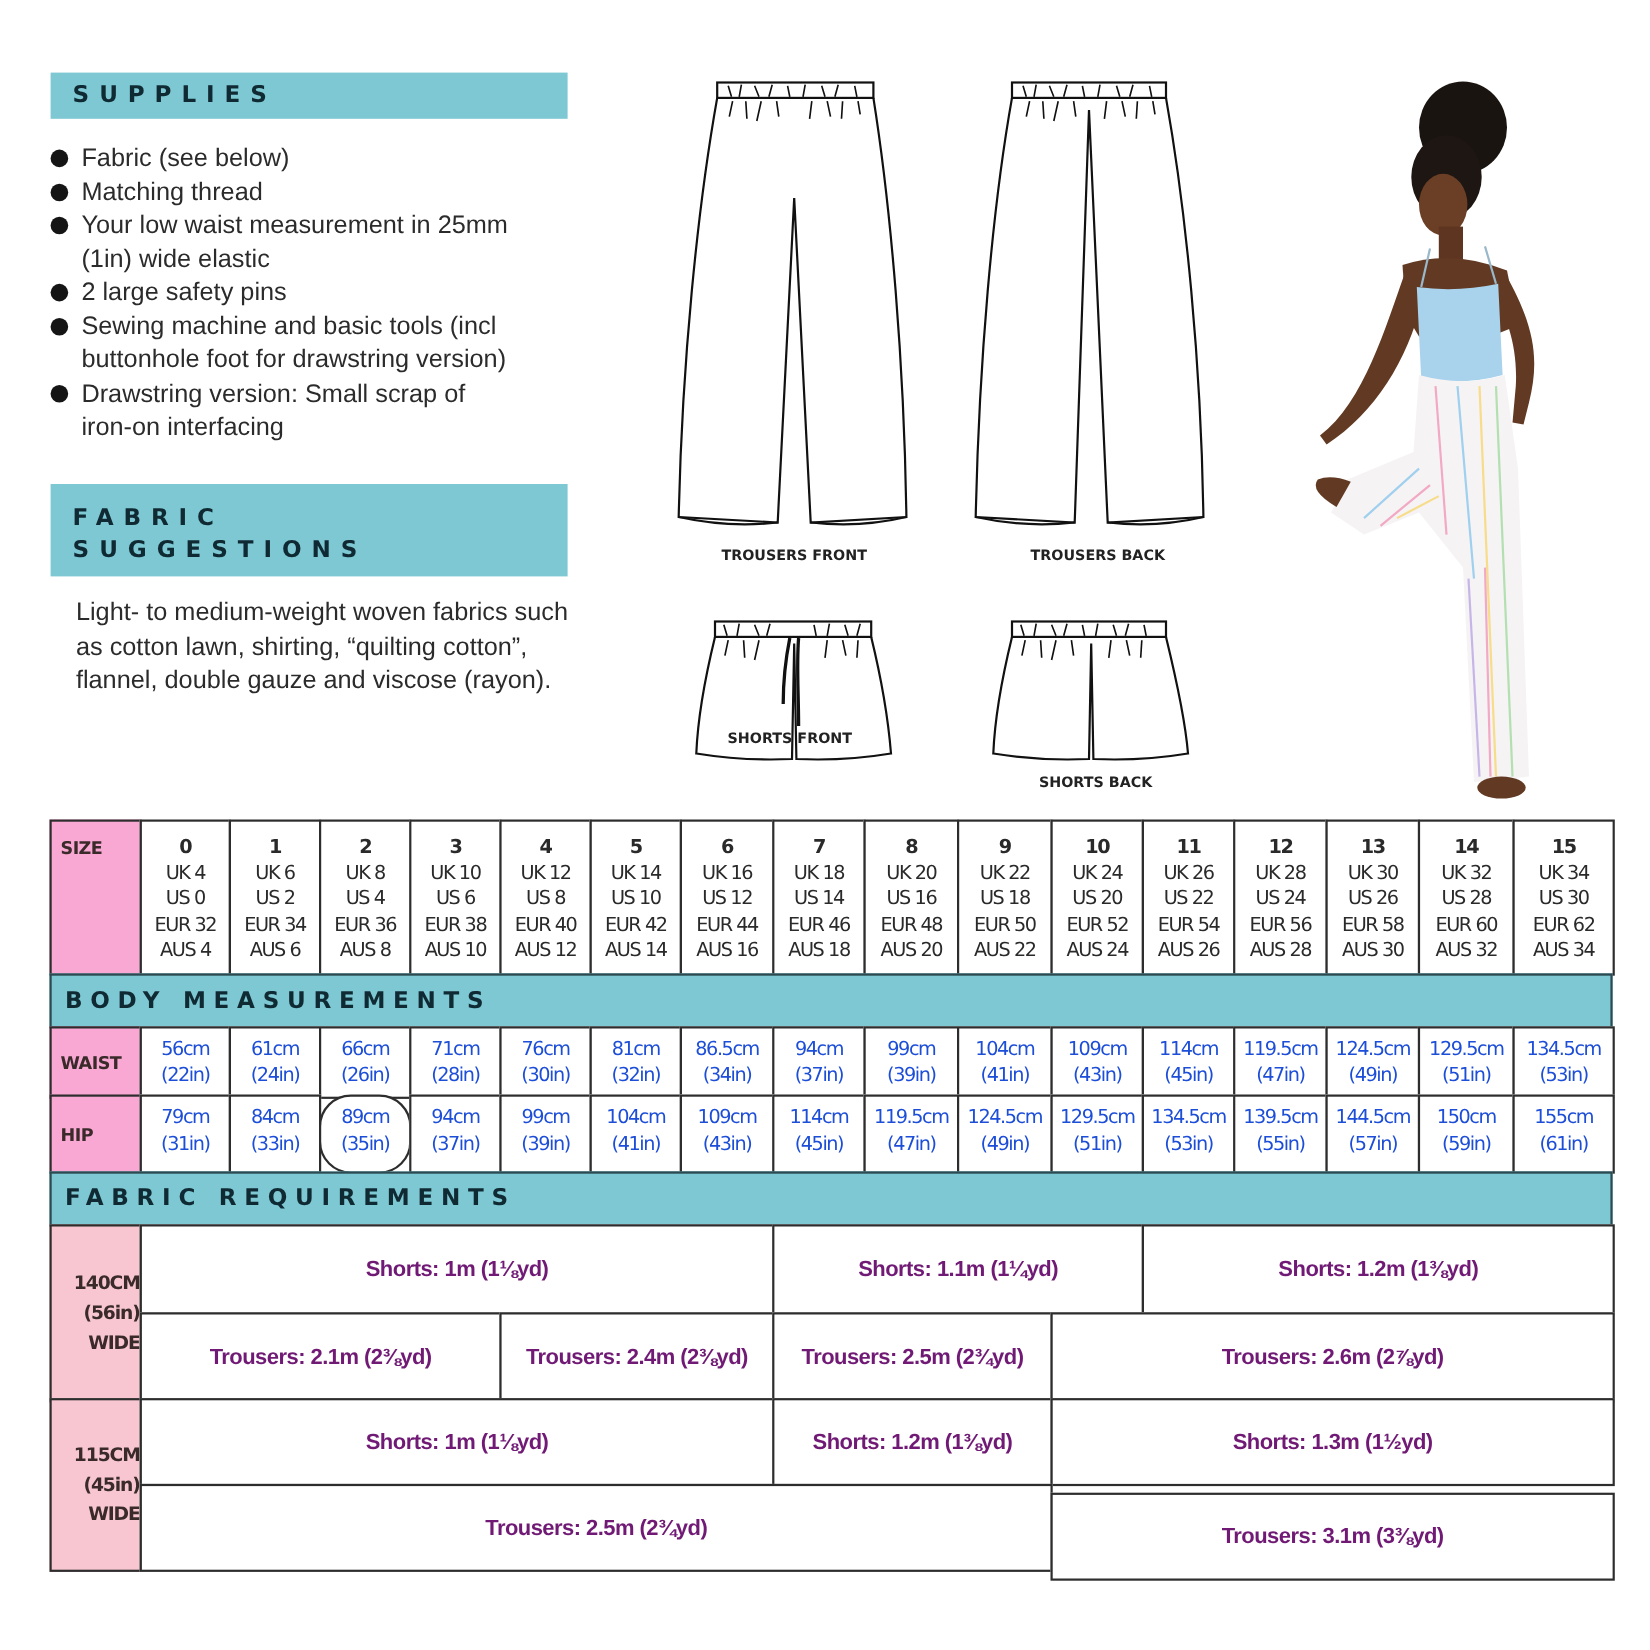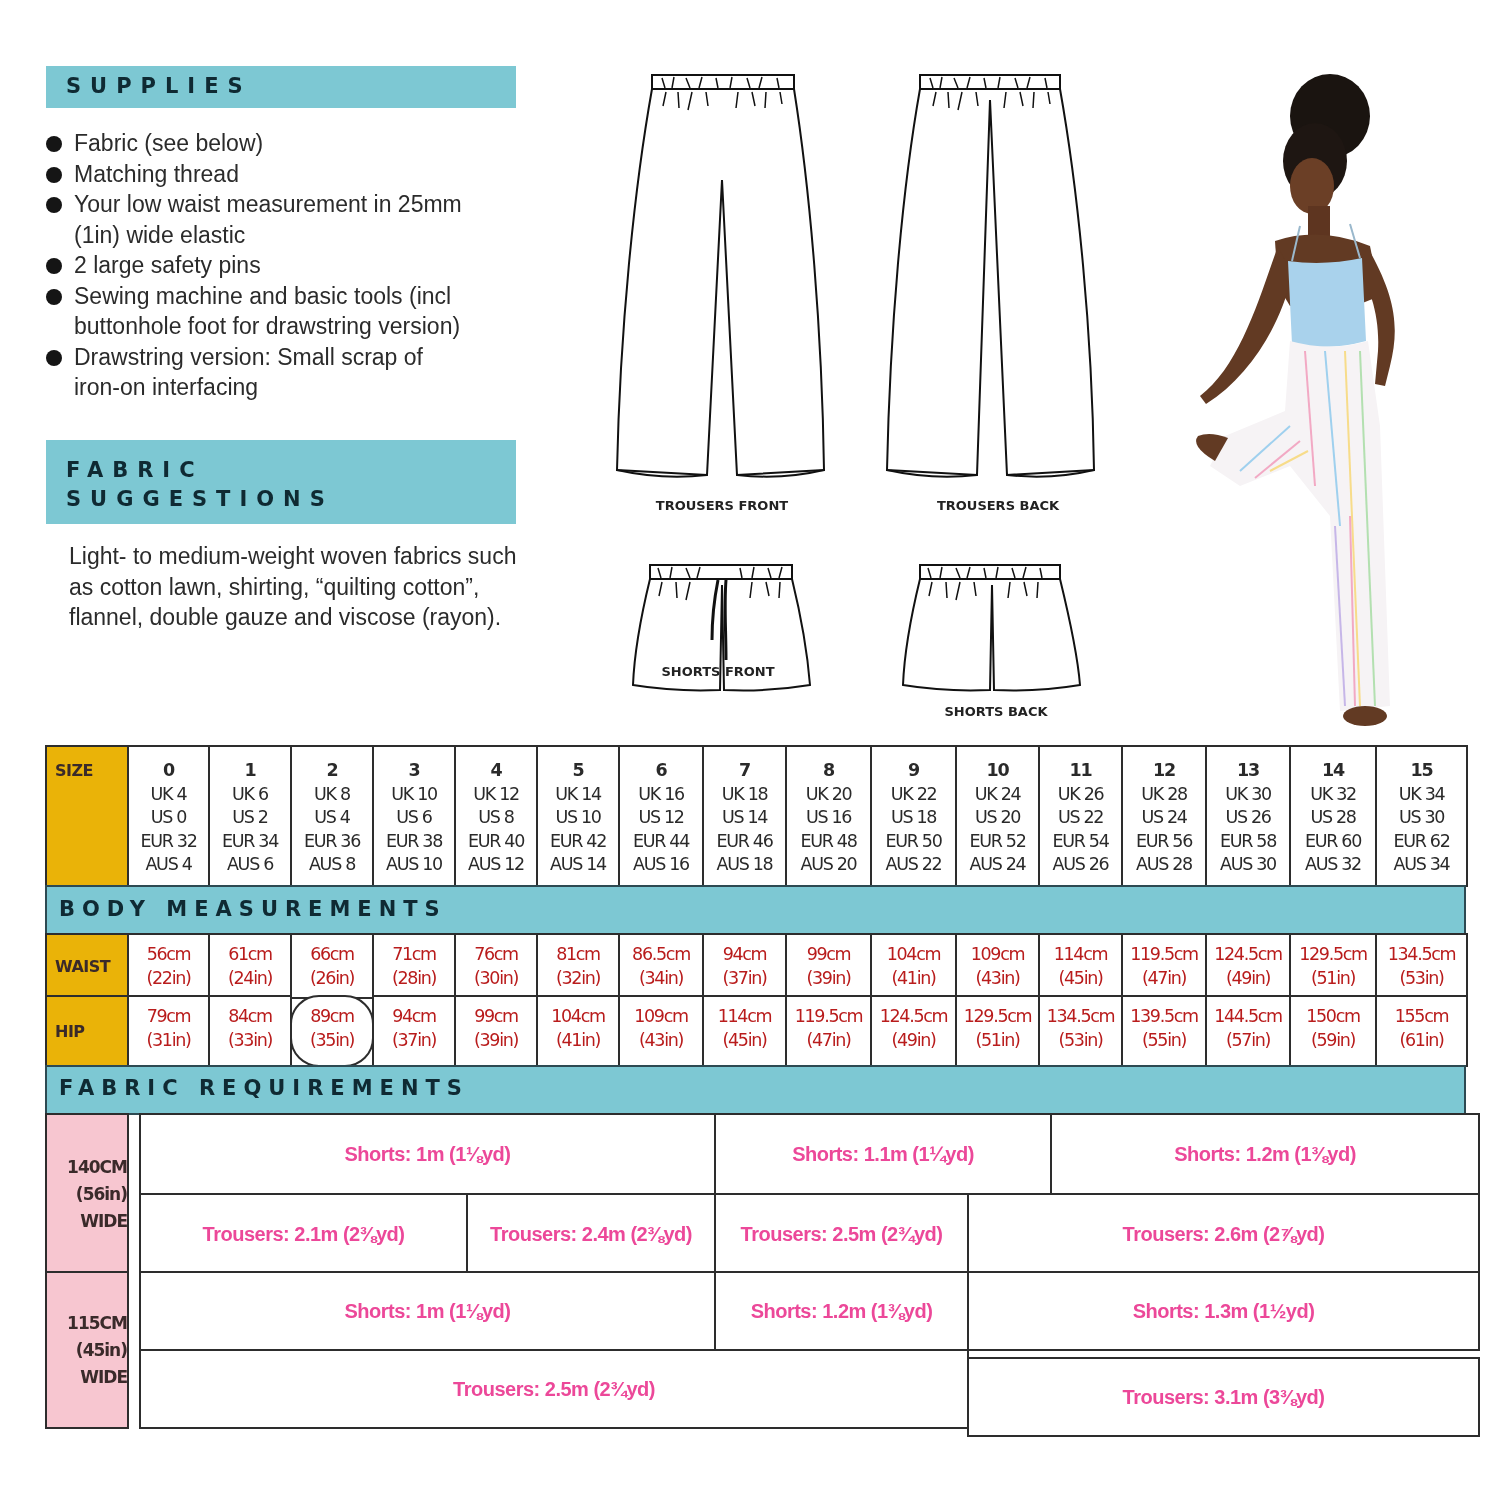--- a/index.html
+++ b/index.html
@@ -23,31 +23,31 @@
   #fabric-text { position: absolute; left: 45px; top: 541px; width: 470px; font-size: 23px; line-height: 30.5px; color: #2b2b2b; margin-left: 24px; }
 
   .sketch { position: absolute; }
   .sketch-label { position: absolute; font-family: "DejaVu Sans", sans-serif; font-weight: bold; font-size: 13px; color: #222; letter-spacing: 0px; text-align: center; }
 
   #photo { position: absolute; left: 1180px; top: 66px; width: 260px; height: 670px; }
 
   
   #size-table { position: absolute; left: 45px; top: 745px; width: 1421px; }
   .cell { position: absolute; border: 2px solid #2d2d2d; text-align: center; background: #fff; }
-  .label-yellow { background: #eab308; }
+  .label-yellow { background: #f9a8d4; }
   .label-pink { background: #f7c6d0; }
   .size-cell { font-family: "DejaVu Sans", sans-serif; font-size: 17.5px; line-height: 23.5px; color: #2a2a2a; letter-spacing: -1.3px; padding-top: 12px; }
   .size-cell .num { font-weight: bold; }
-  .meas-cell { font-family: "DejaVu Sans", sans-serif; font-size: 17.5px; line-height: 24px; color: #b91c1c; letter-spacing: -1.3px; padding-top: 7px; }
+  .meas-cell { font-family: "DejaVu Sans", sans-serif; font-size: 17.5px; line-height: 24px; color: #1d4ed8; letter-spacing: -1.3px; padding-top: 7px; }
   .row-label { font-family: "DejaVu Sans", sans-serif; font-weight: bold; font-size: 16px; color: #3a2a2a; text-align: left; padding-left: 8px; letter-spacing: -0.5px; }
   .section-band {
     position: absolute; left: 0; width: 1421px; background: #7dc8d3; border: 2px solid #2d4a52;
     font-family: "DejaVu Sans", sans-serif; font-weight: bold; color: #0f2a33; font-size: 21px; letter-spacing: 7px; padding-left: 12px;
   }
-  .fabric-cell { font-family: "Liberation Sans", sans-serif; font-weight: bold; font-size: 20px; color: #ec4899; display: flex; align-items: center; justify-content: center; letter-spacing: -0.5px; margin-left: 12px; }
+  .fabric-cell { font-family: "Liberation Sans", sans-serif; font-weight: bold; font-size: 20px; color: #701a75; display: flex; align-items: center; justify-content: center; letter-spacing: -0.5px; }
   .width-label { font-family: "DejaVu Sans", sans-serif; font-weight: bold; font-size: 17px; line-height: 27px; color: #3a2a2a; display: flex; align-items: flex-end; justify-content: center; flex-direction: column; letter-spacing: -1px; }
 </style>
 </head>
 <body>
 
 <div id="supplies-band" class="band">SUPPLIES</div>
 <ul id="supplies-list">
   <li><span class="bullet"></span><span>Fabric (see below)</span></li>
   <li><span class="bullet"></span><span>Matching thread</span></li>
   <li style="width:420px"><span class="bullet"></span><span>Your low waist measurement in 25mm (1in) wide elastic</span></li>

